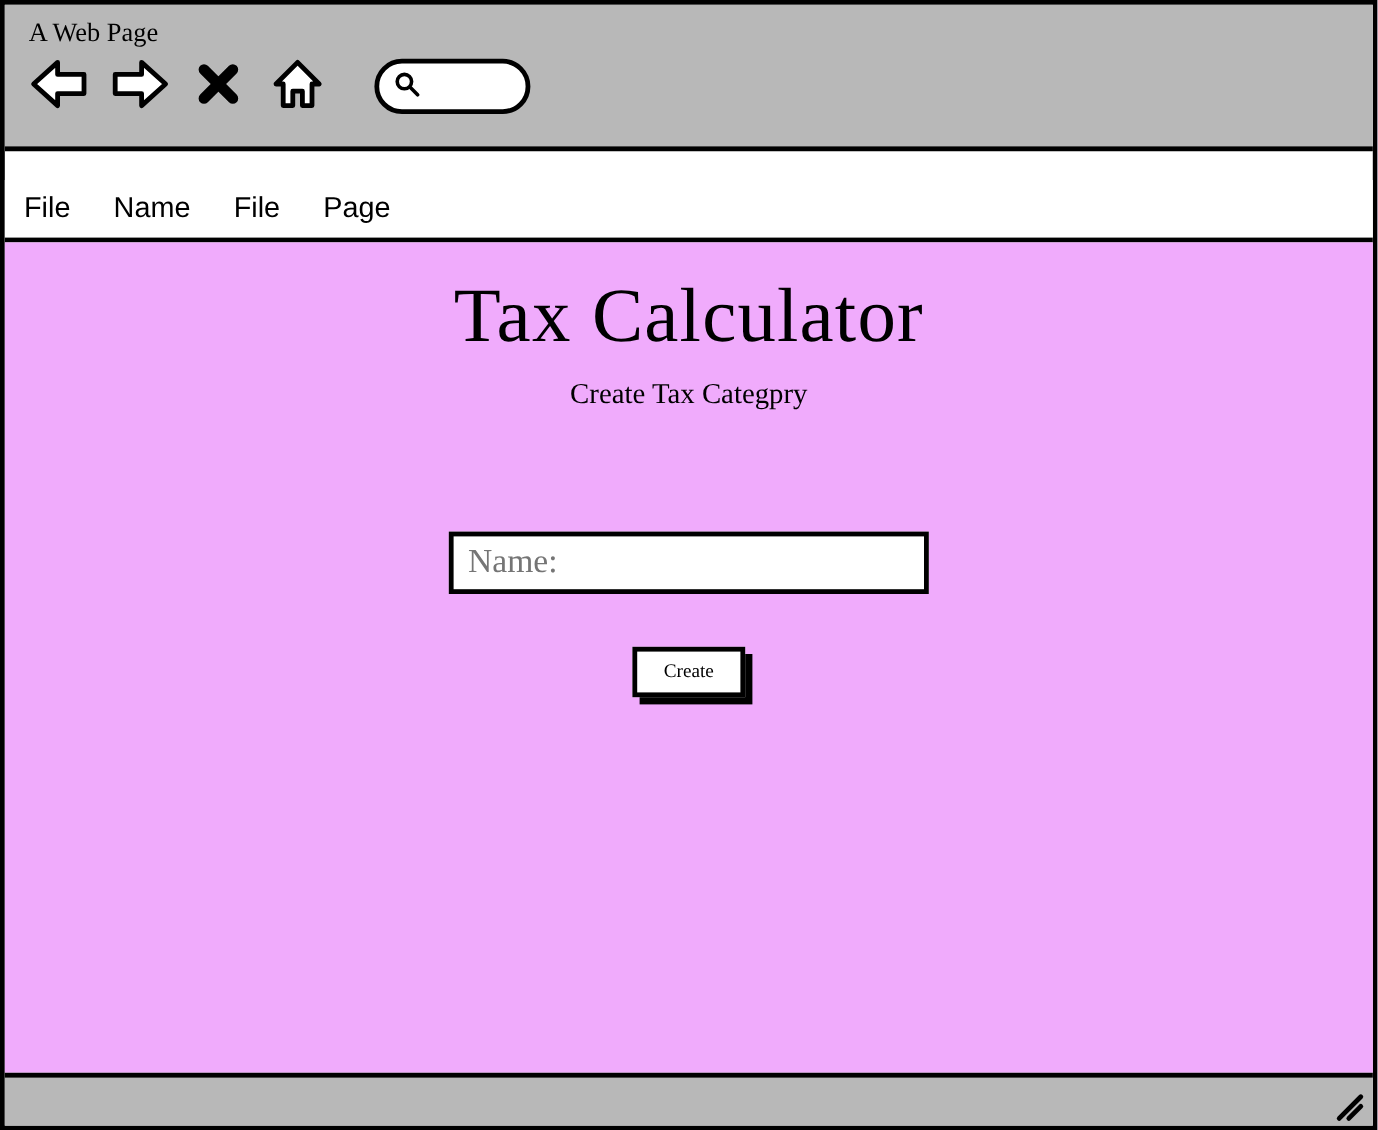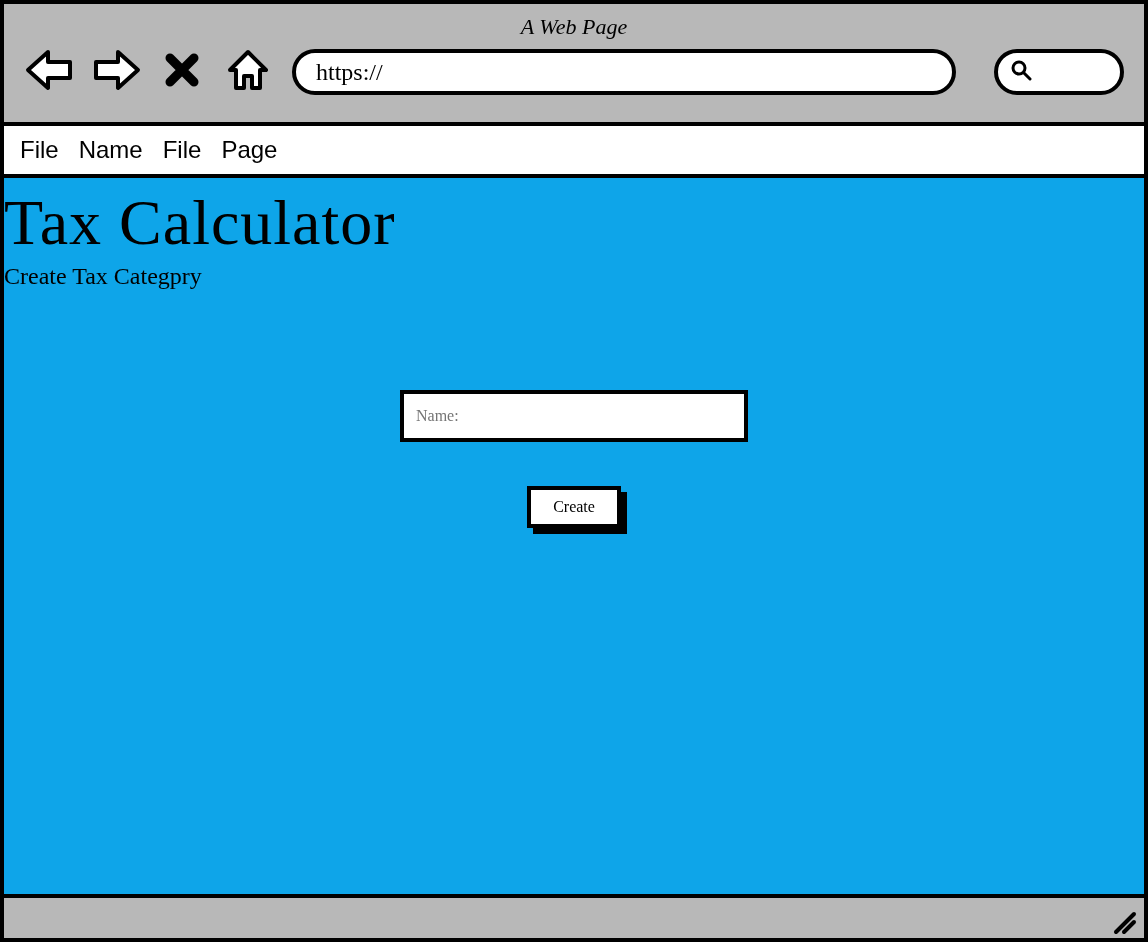--- a/index.html
+++ b/index.html
@@ -17,25 +17,24 @@
       background: #fff;
       display: flex;
       flex-direction: column;
     }
     .browser-chrome {
       background: #b8b8b8;
       border-bottom: 4px solid #000;
       padding: 6px 20px 24px 20px;
     }
     .browser-title {
-      text-align: center;
+      text-align: left;
       font-size: 22px;
       font-family: "Comic Sans MS", cursive;
       padding: 4px 0 6px 0;
-      font-style: italic;
     }
     .toolbar-row {
       display: flex;
       align-items: center;
       gap: 18px;
     }
     .nav-icons {
       display: flex;
       align-items: center;
       gap: 14px;
@@ -69,54 +68,56 @@
       margin-left: 20px;
       display: flex;
       align-items: center;
       padding-left: 12px;
     }
     .menu-bar {
       background: #fff;
       border-bottom: 4px solid #000;
       padding: 10px 16px;
       display: flex;
-      gap: 20px;
+      gap: 36px;
       font-size: 24px;
+      margin-top: 24px;
     }
     .menu-item { cursor: pointer; }
     .content {
       flex: 1;
-      background: #0ea5e9;
+      background: #f0abfc;
       display: flex;
       flex-direction: column;
-      padding-top: 8px;
+      align-items: center;
+      padding-top: 24px;
     }
     .page-title {
       font-size: 64px;
       font-family: "Comic Sans MS", cursive;
       font-weight: 400;
       letter-spacing: 1px;
     }
     .page-subtitle {
       font-size: 24px;
       font-family: "Comic Sans MS", cursive;
-      margin-top: 3px;
+      margin-top: 16px;
     }
     .form-area {
       margin-top: 100px;
       display: flex;
       flex-direction: column;
       align-items: center;
     }
     .name-input {
-      width: 348px;
+      width: 400px;
       height: 52px;
       border: 4px solid #000;
       background: #fff;
-      font-size: 16px;
+      font-size: 28px;
       font-family: "Comic Sans MS", cursive;
       padding: 0 12px;
       outline: none;
     }
     .create-btn-wrap {
       position: relative;
       margin-top: 44px;
     }
     .create-btn-shadow {
       position: absolute;
@@ -183,23 +184,20 @@
         <div class="icon-btn">
           <span>
             <svg width="44" height="44" viewBox="0 0 44 44">
               <path d="M22 4 L40 22 L34 22 L34 40 L26 40 L26 28 L18 28 L18 40 L10 40 L10 22 L4 22 Z" fill="#fff" stroke="#000" stroke-width="4" stroke-linejoin="round"></path>
             </svg>
           </span>
         </div>
 
       </div>
 
-      <div class="url-bar">
-        <span>https://</span>
-      </div>
 
       <div class="search-pill">
         <span>
           <svg width="22" height="22" viewBox="0 0 22 22">
             <circle cx="9" cy="9" r="6" fill="none" stroke="#000" stroke-width="3"></circle>
             <line x1="14" y1="14" x2="20" y2="20" stroke="#000" stroke-width="3" stroke-linecap="round"></line>
           </svg>
         </span>
       </div>
 

